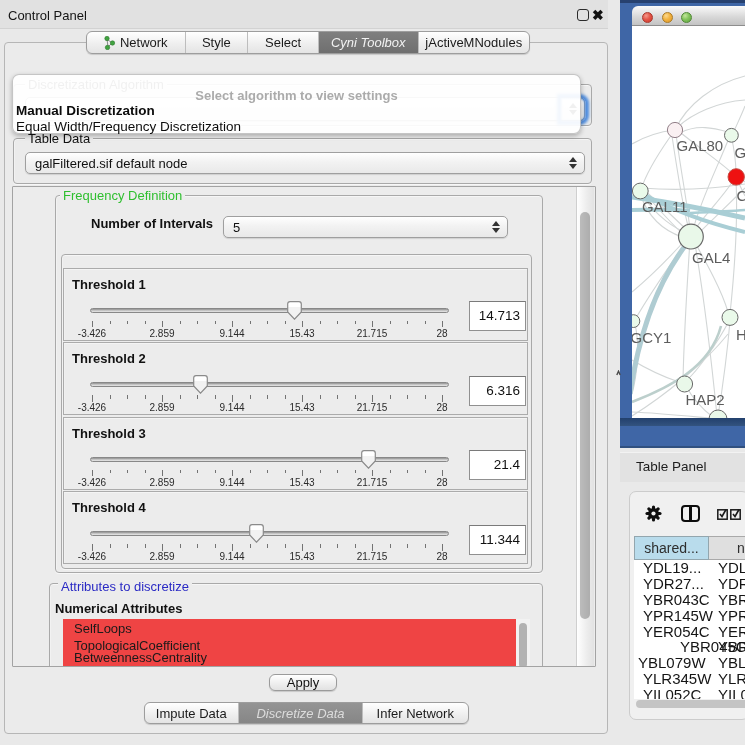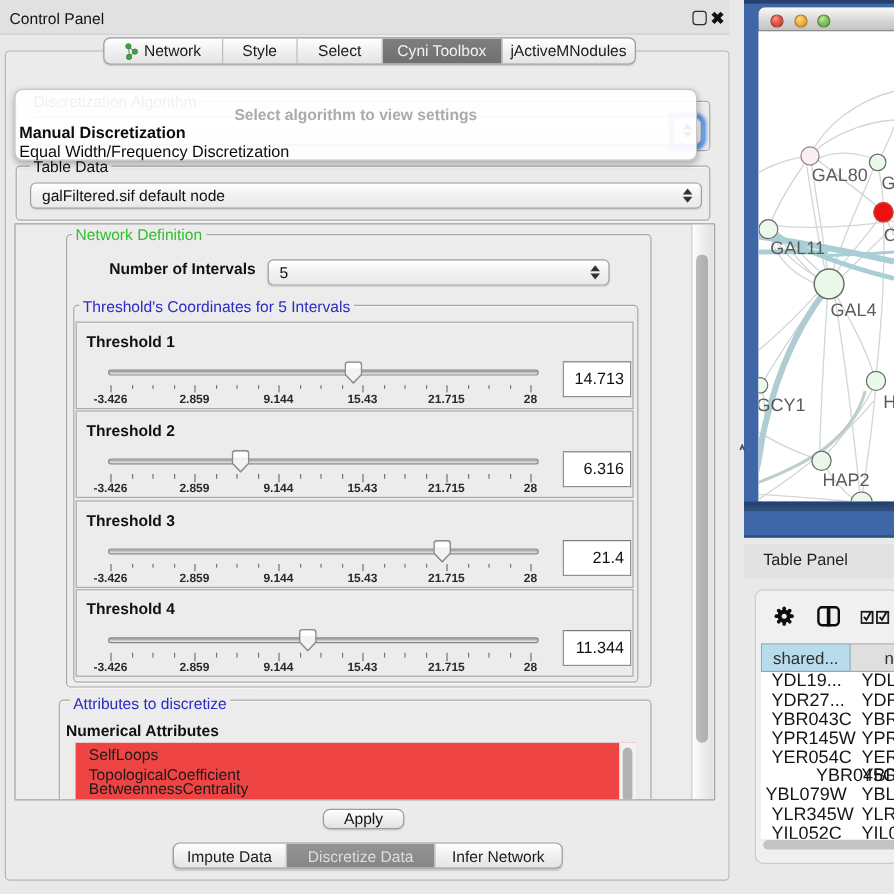--- a/index.html
+++ b/index.html
@@ -17,30 +17,30 @@
 .combo .arrows { position:absolute; right:7px; top:50%; width:8px; height:14px; transform:translateY(-50%); }
 .combo .arrows:before { content:""; position:absolute; top:1px; left:0;
   border-left:4px solid transparent; border-right:4px solid transparent; border-bottom:5px solid #333; }
 .combo .arrows:after { content:""; position:absolute; bottom:1px; left:0;
   border-left:4px solid transparent; border-right:4px solid transparent; border-top:5px solid #333; }
 
 .tabbar { position:absolute; display:flex; border:1px solid #9d9d9d; border-radius:6px;
   background:linear-gradient(#ffffff,#efefef 55%,#e4e4e4); box-shadow:0 1px 1px rgba(0,0,0,0.15); overflow:hidden; }
 .tab { font-size:13px; color:#1b1b1b; display:flex; align-items:center; justify-content:center; white-space:nowrap; }
 .tab + .tab { border-left:1px solid #bdbdbd; }
-.tab.sel { background:linear-gradient(#7f7f7f,#6f6f6f); color:#f2f2f2; }
+.tab.sel { background:linear-gradient(#7f7f7f,#6f6f6f); color:#f2f2f2;font-style:italic; }
 
 .spanel { position:absolute; left:50px; width:465px; height:73px; border:1px solid #ababab;
   box-shadow: inset 0 1px 0 #f4f4f4, inset 1px 0 0 #f0f0f0; background:#ececec; }
 .slabel { position:absolute; left:8px; top:8px; font-size:13px; font-weight:bold; color:#111; }
 .track { position:absolute; left:26px; top:39px; width:359px; height:5px; border-radius:3px;
   background:linear-gradient(#8f8f8f,#c9c9c9 55%,#e9e9e9); border:1px solid #888; }
 .thumb { position:absolute; top:32px; width:15px; height:19px; }
 .tick { position:absolute; width:1px; background:#737373; }
-.ticklab { position:absolute; font-size:10px; font-weight:bold; color:#2a2a2a; transform:translateX(-50%); top:59px; }
+.ticklab { position:absolute; font-size:10px; font-weight:normal; color:#2a2a2a; transform:translateX(-50%); top:59px; }
 .vfield { position:absolute; left:405px; top:32.5px; width:57px; height:30px; background:#fff;
   border:1px solid #909090; border-top-color:#7a7a7a; font-size:13.5px; color:#111;
   text-align:right; line-height:28px; padding-right:5px; }
 
 .blab { color:#2a2ac4; }
 .glab { color:#2fbf2f; }
 </style>
 </head>
 <body>
 
@@ -88,30 +88,29 @@
   <div style="position:absolute;left:0;right:0;top:13px;text-align:center;font-size:13px;font-weight:bold;color:#ababab;">Select algorithm to view settings</div>
   <div style="position:absolute;left:3px;top:28px;font-size:13.5px;font-weight:bold;color:#0c0c0c;">Manual Discretization</div>
   <div style="position:absolute;left:3px;top:44px;font-size:13.5px;color:#0c0c0c;">Equal Width/Frequency Discretization</div>
 </div>
 
 <div class="abs" style="left:12px;top:186px;width:584px;height:481px;background:#ececec;border:1px solid #a3a3a3;border-radius:1px;overflow:hidden;">
   <div class="abs" style="right:1px;top:0;width:18px;height:100%;background:linear-gradient(90deg,#ffffff,#ececec 60%,#e2e2e2);border-left:1px solid #cfcfcf;"></div>
   <div class="abs" style="left:567px;top:25px;width:10px;height:407px;background:linear-gradient(90deg,#bcbcbc,#adadad);border-radius:5px;"></div>
 
   <div class="group" style="left:42px;top:8px;width:488px;height:378px;"></div>
-  <div class="abs glab" style="left:47px;top:1px;font-size:13px;background:#ececec;padding:0 3px;">Network Definition</div>
+  <div class="abs glab" style="left:47px;top:1px;font-size:13px;background:#ececec;padding:0 3px;">Frequency Definition</div>
 
   <div class="abs" style="left:78px;top:29px;font-size:13px;font-weight:bold;color:#111;">Number of Intervals</div>
   <div class="combo" style="left:210px;top:29px;width:285px;height:22px;">
     <span class="ctext">5</span>
       <span class="arrows"></span>
   </div>
 
   <div class="group" style="left:48px;top:67px;width:471px;height:315px;"></div>
-  <div class="abs blab" style="left:53px;top:61px;font-size:13px;background:#ececec;padding:0 3px;">Threshold's Coordinates for 5 Intervals</div>
 
   <div class="spanel" style="top:80.5px;">
     <div class="slabel">Threshold 1</div>
     <div class="track"></div>
     <div class="tick" style="left:28.0px;top:52px;height:6.5px;"></div>
       <div class="tick" style="left:45.5px;top:52px;height:3.5px;"></div>
       <div class="tick" style="left:63.0px;top:52px;height:3.5px;"></div>
       <div class="tick" style="left:80.5px;top:52px;height:3.5px;"></div>
       <div class="tick" style="left:98.0px;top:52px;height:6.5px;"></div>
       <div class="tick" style="left:115.5px;top:52px;height:3.5px;"></div>

